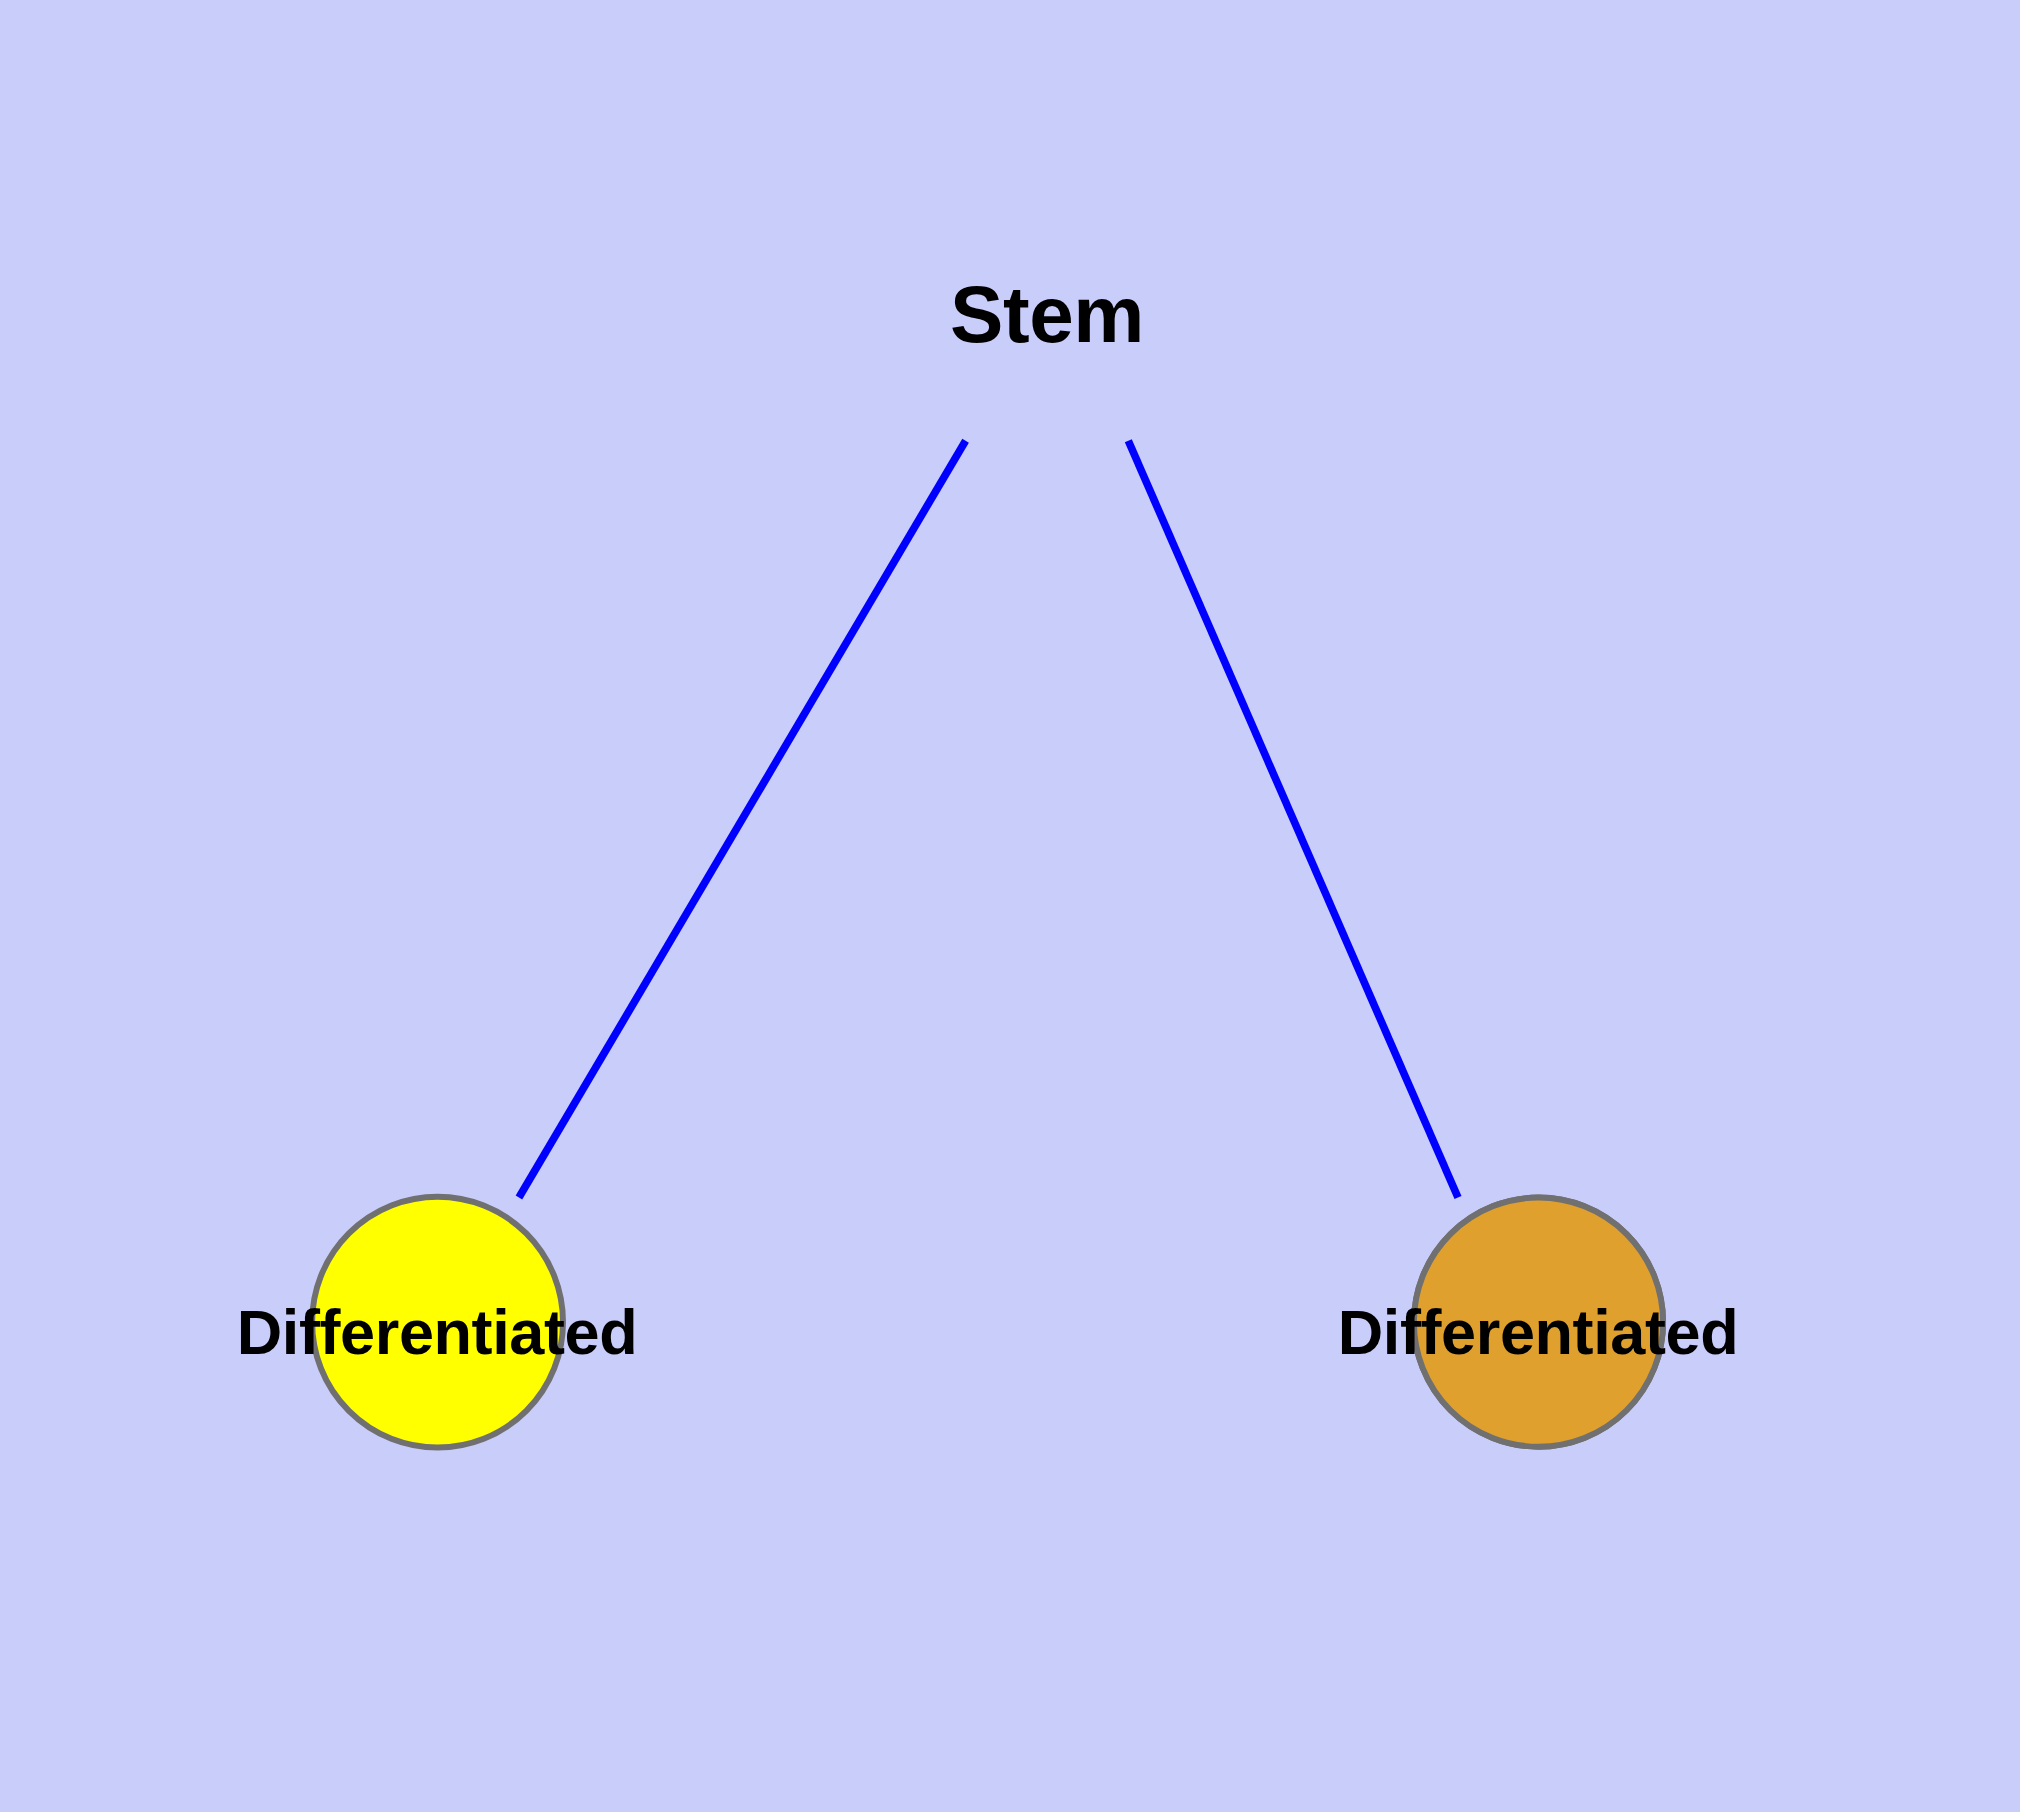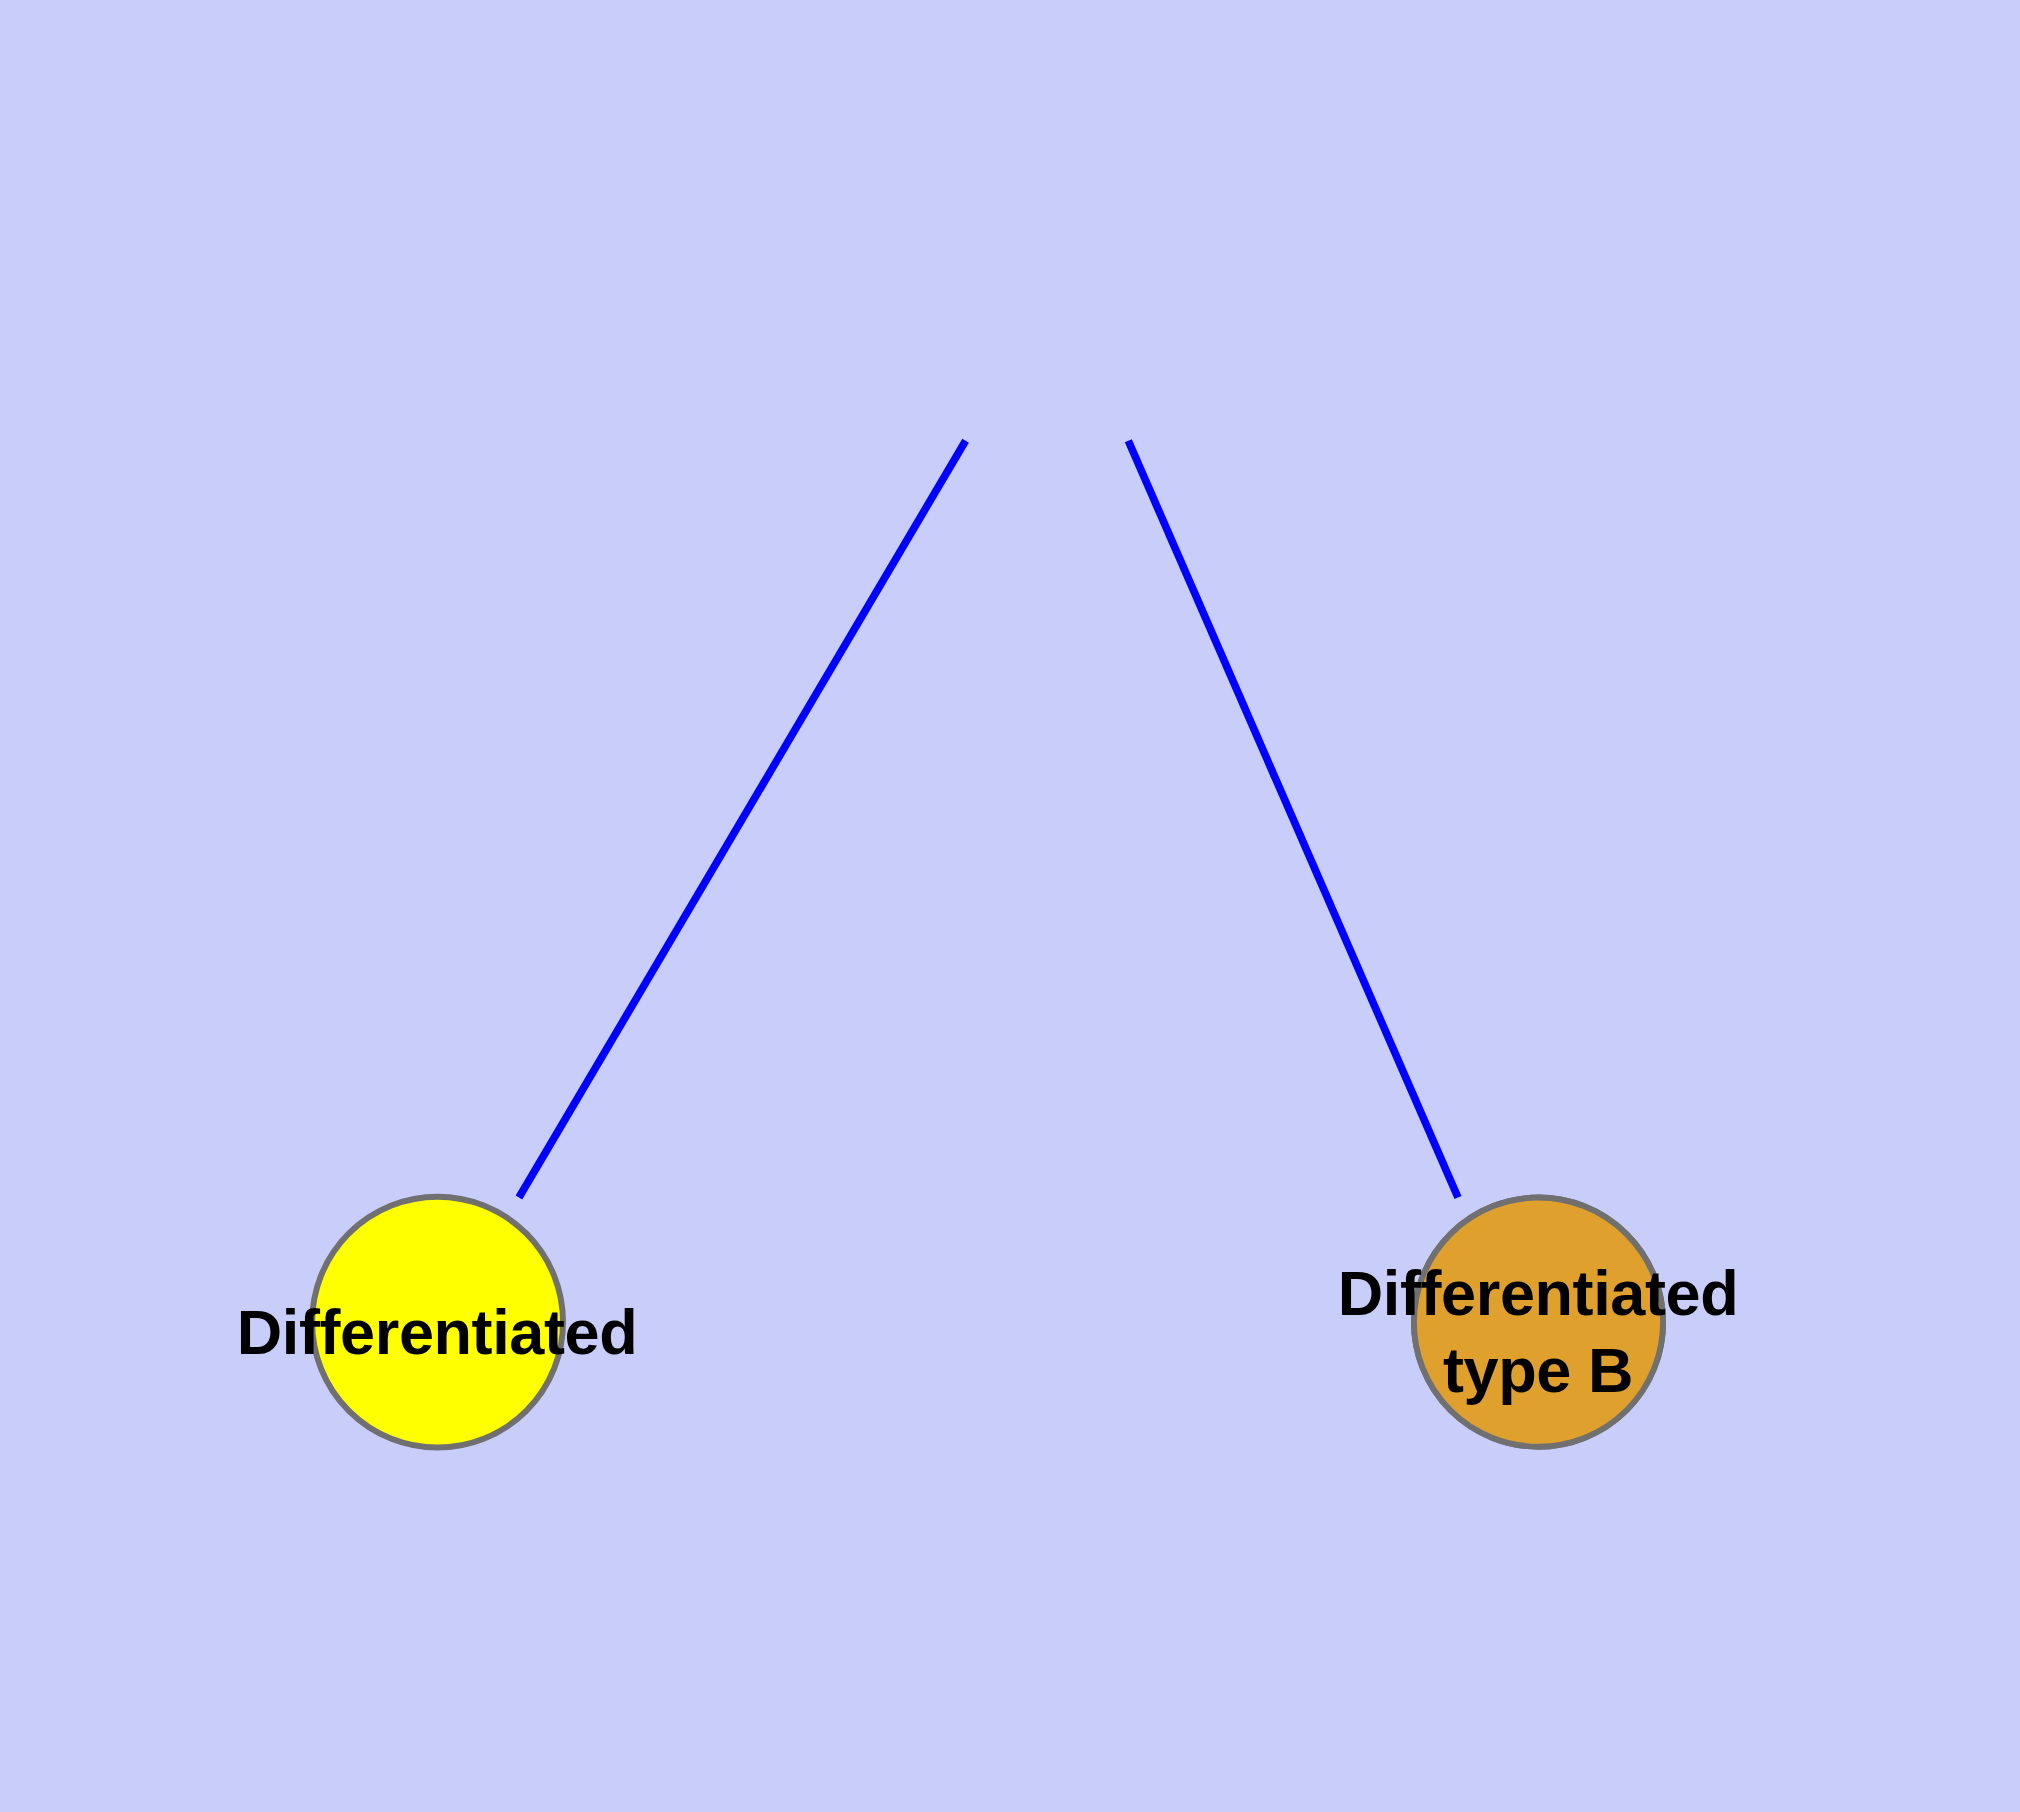--- a/index.html
+++ b/index.html
@@ -59,19 +59,20 @@
       <line x1="1331" y1="520" x2="1720" y2="1413" stroke="#0000ff" stroke-width="9" stroke-linecap="butt"></line>
     </g>
 
     <g cx="1235" cy="372" r="146" fill="#7fff00" stroke="#707070" stroke-width="7">
       <circle cx="516" cy="1560" r="148" fill="#ffff00" stroke="#707070" stroke-width="7"></circle>
       <circle cx="1815" cy="1560" r="147" fill="#e0a02e" stroke="#707070" stroke-width="7"></circle>
       <circle cx="1815" cy="1560" r="147" fill="#e0a02e" stroke="#707070" stroke-width="7"></circle>
     </g>
   </svg>
 
+  <div class="node-label root" style="left:1047px; top:315px;">Stem</div>
 
   <div class="node-label leaf" style="left:437px; top:1332px;"><span>Differentiated</span><br></div>
 
-  <div class="node-label leaf" style="left:1538px; top:1332px;"><span>Differentiated</span><br><span>type B</span></div>
+  <div class="node-label leaf" style="left:1538px; top:1332px;"><span>Differentiated</span><br></div>
 
 </div>
 
 
 </body></html>

